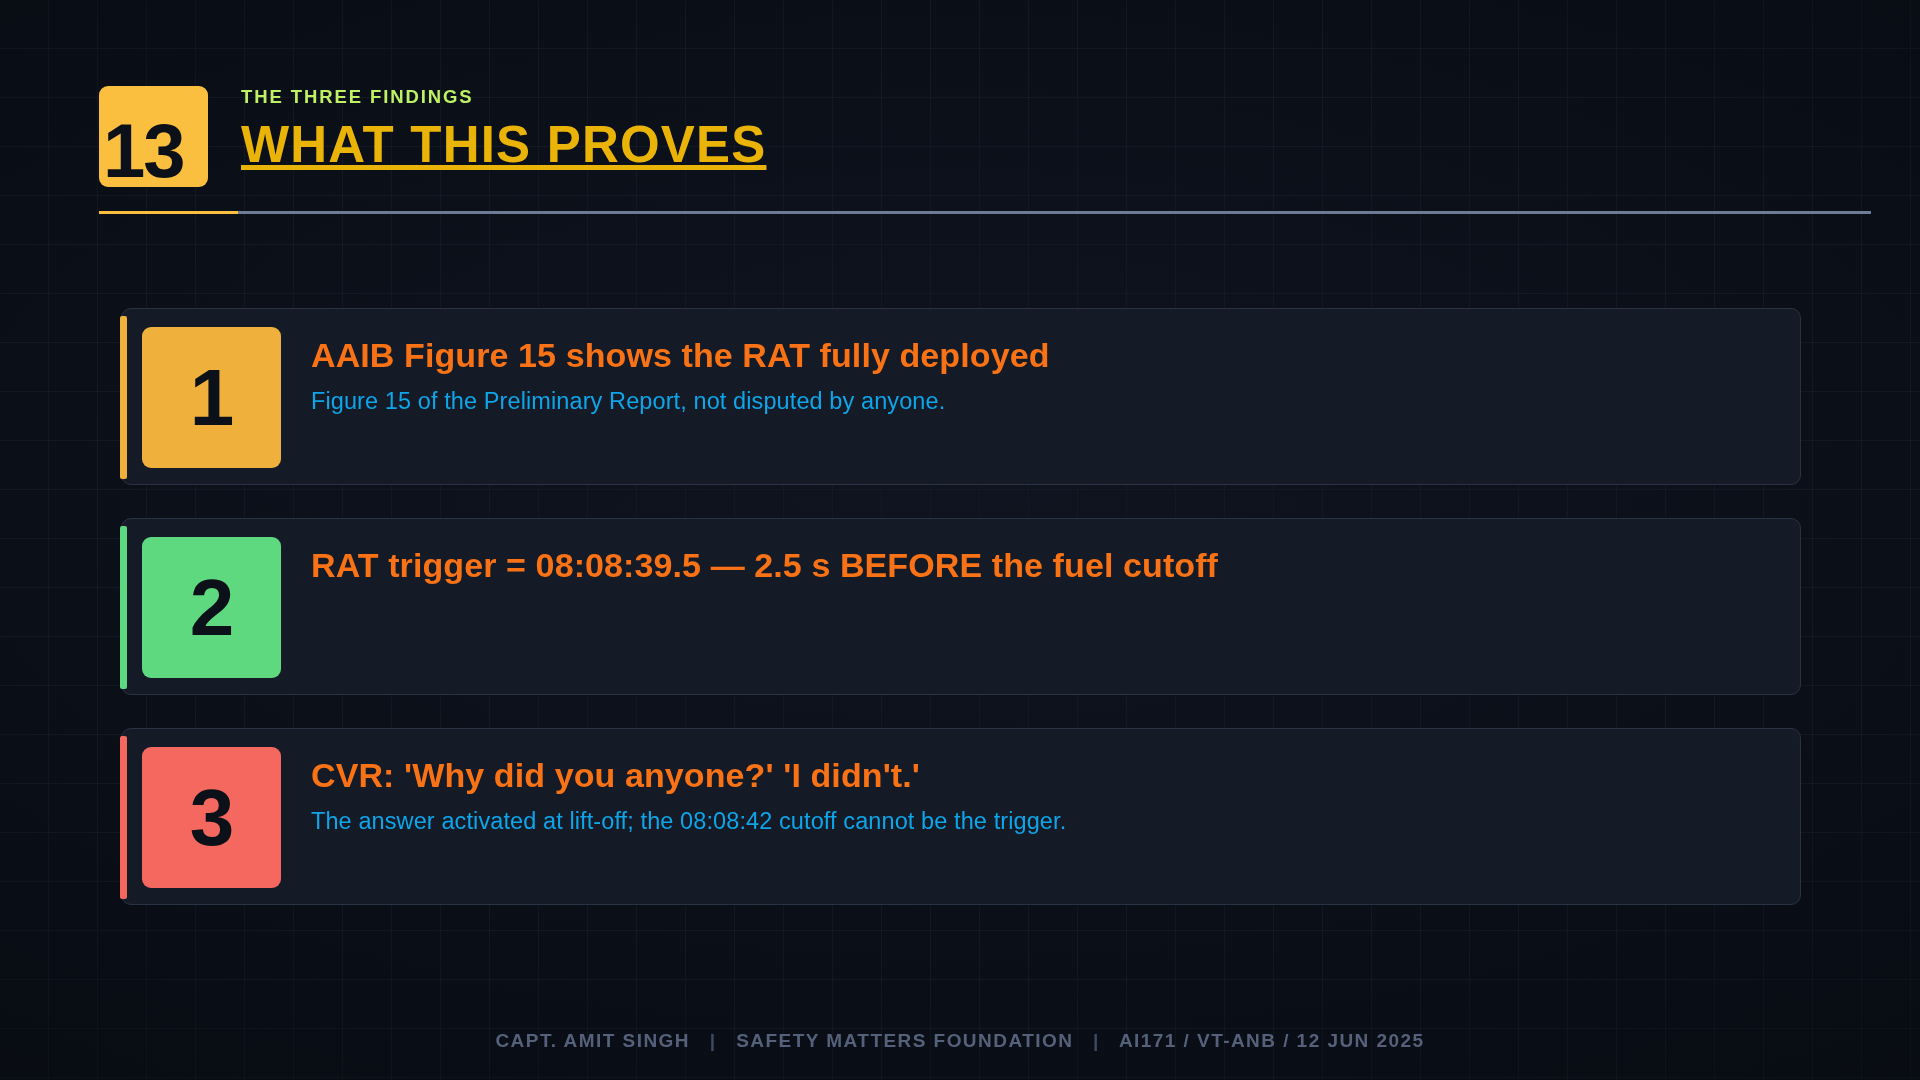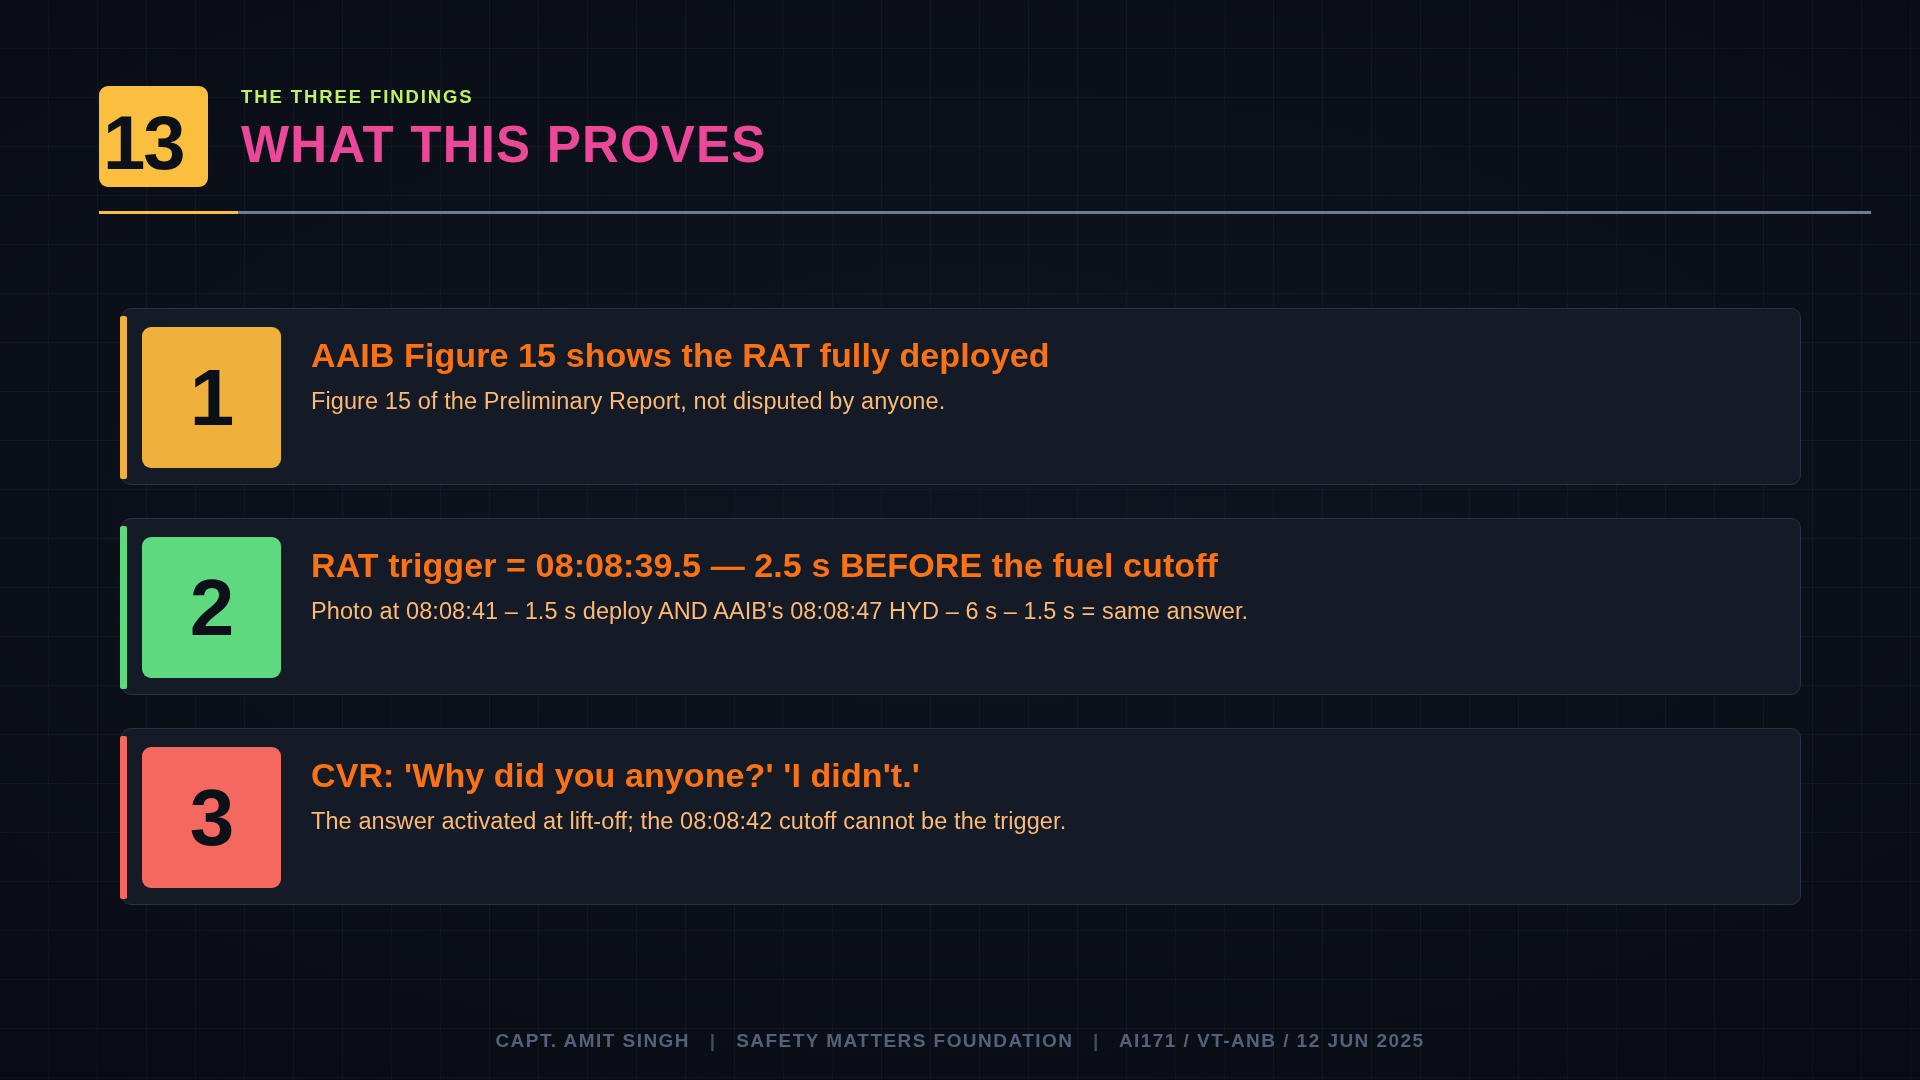--- a/index.html
+++ b/index.html
@@ -49,21 +49,21 @@
     left: 0;
     top: 2px;
     width: 109px;
     height: 101px;
     background: #FBBF40;
     border-radius: 9px;
   }
   #slide-number {
     position: absolute;
     left: 4px;
-    top: 8px;
+    top: 16px;
     width: 140px;
     height: 101px;
     font-size: 76px;
     font-weight: bold;
     color: #0c1019;
     line-height: 101px;
     letter-spacing: -2px;
     white-space: nowrap;
     font-family: "Liberation Sans", sans-serif;
   }
@@ -78,25 +78,26 @@
     font-weight: bold;
     letter-spacing: 1.9px;
     color: #bef264;
     line-height: 1;
     padding-top: 4px;
     white-space: nowrap;
   }
   #page-title {
     font-size: 51px;
     font-weight: bold;
-    color: #ec4899;
+    color: #eab308;
     letter-spacing: 1.2px;
     line-height: 1.05;
     margin-top: 11px;
     white-space: nowrap;
+    text-decoration: underline;
   }
 
   #rule {
     position: absolute;
     left: 99px;
     top: 211px;
     width: 1772px;
     height: 3px;
     background: #6d7c94;
   }
@@ -159,21 +160,21 @@
   .card-title {
     font-size: 34px;
     font-weight: bold;
     color: #f97316;
     line-height: 1.2;
     white-space: nowrap;
     letter-spacing: 0.1px;
   }
   .card-sub {
     font-size: 23.5px;
-    color: #fdba74;
+    color: #0ea5e9;
     line-height: 1.3;
     margin-top: 10px;
     white-space: nowrap;
     letter-spacing: 0.1px;
   }
 
   
   #footer {
     position: absolute;
     left: 0;
@@ -216,21 +217,20 @@
       <div class="card-title">AAIB Figure 15 shows the RAT fully deployed</div>
       <div class="card-sub">Figure 15 of the Preliminary Report, not disputed by anyone.</div>
     </div>
   </div>
 
   <div class="card">
     <div class="card-accent" style="background:#5FD980"></div>
     <div class="card-num" style="background:#5FD980">2</div>
     <div class="card-body">
       <div class="card-title">RAT trigger  =  08:08:39.5  —  2.5 s BEFORE the fuel cutoff</div>
-      <div class="card-sub">Photo at 08:08:41 – 1.5 s deploy  AND  AAIB's 08:08:47 HYD – 6 s – 1.5 s  =  same answer.</div>
     </div>
   </div>
 
   <div class="card">
     <div class="card-accent" style="background:#F4685F"></div>
     <div class="card-num" style="background:#F4685F">3</div>
     <div class="card-body">
       <div class="card-title">CVR:  'Why did you anyone?'  'I didn't.'</div>
       <div class="card-sub">The answer activated at lift-off;  the 08:08:42 cutoff cannot be the trigger.</div>
     </div>

